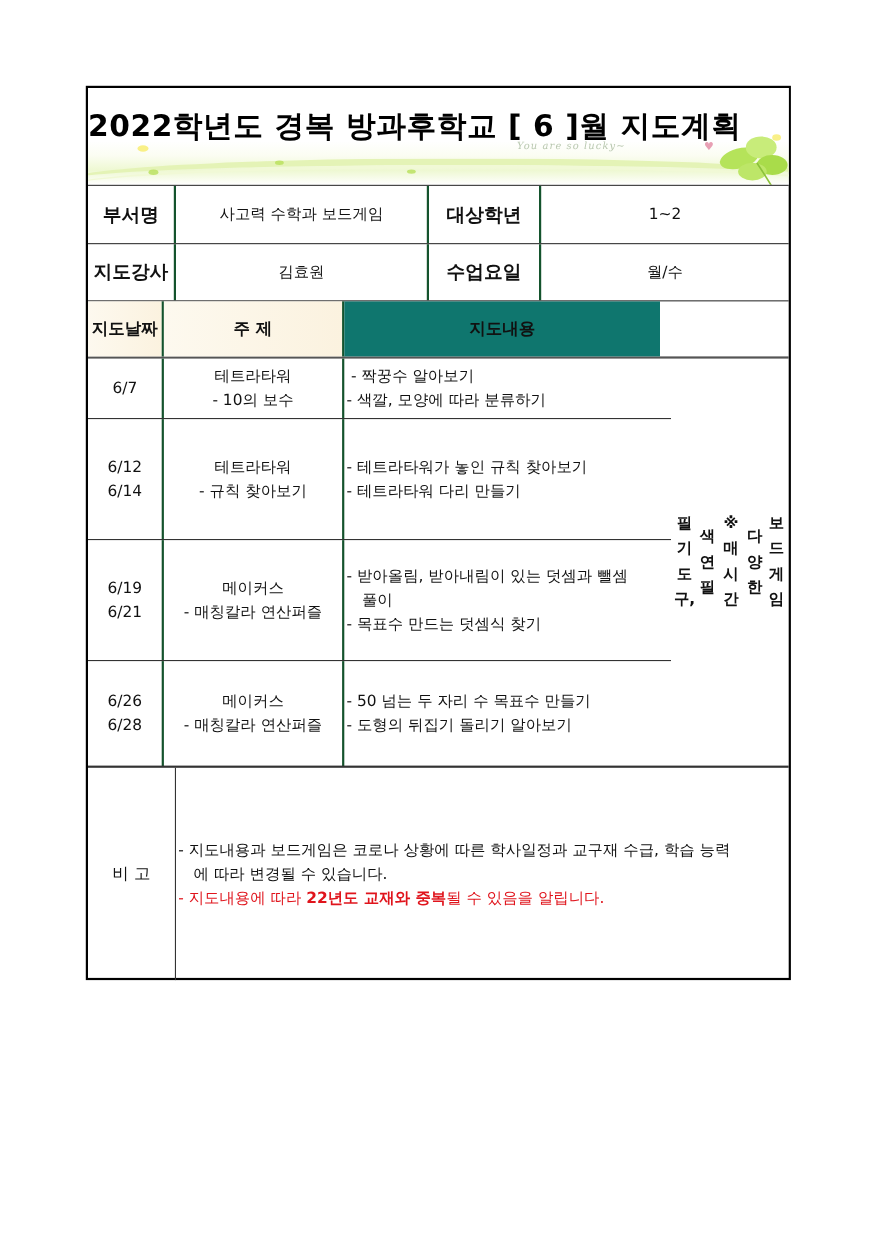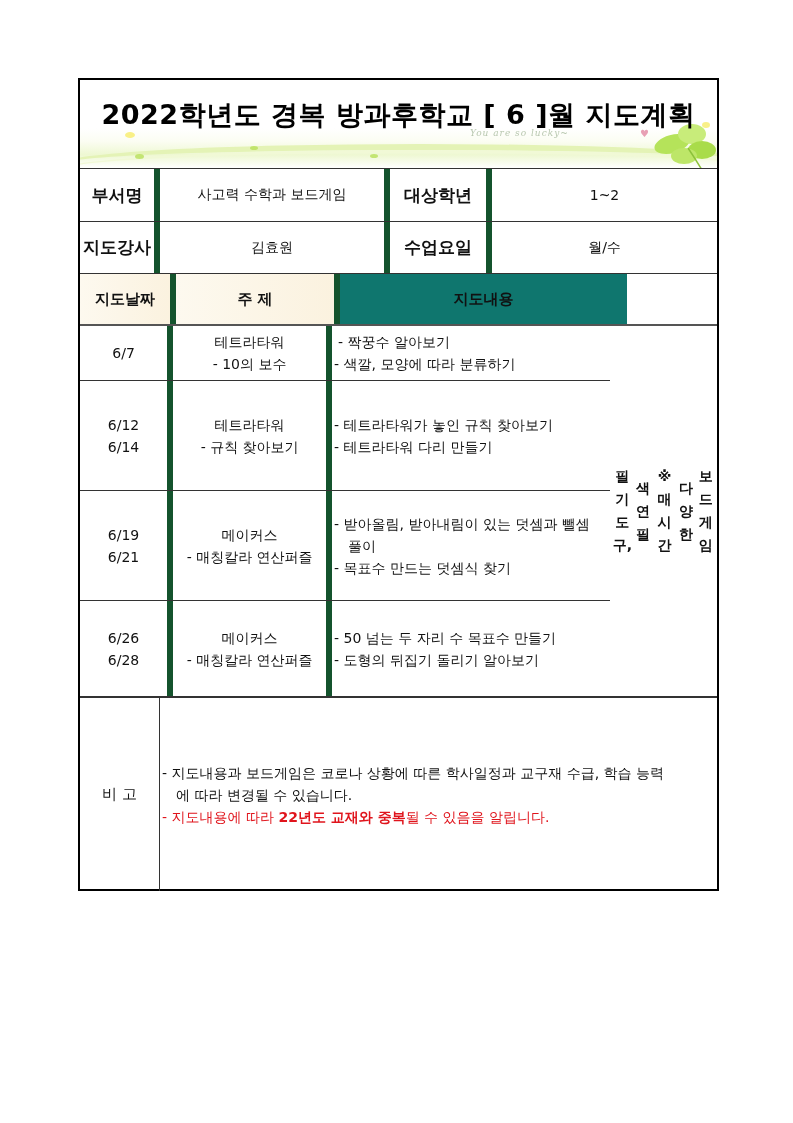--- a/index.html
+++ b/index.html
@@ -13,36 +13,36 @@
       background: linear-gradient(180deg, #ffffff 0%, #ffffff 55%, #fbfdf2 70%, #eef8d2 85%, #ffffff 100%); }
     .banner .swoosh1 { position: absolute; left: -20px; top: 64px; width: 720px; height: 40px; border-radius: 50%;
       border-top: 6px solid #e4f3b6; }
     .banner .swoosh2 { position: absolute; left: -20px; top: 70px; width: 720px; height: 40px; border-radius: 50%;
       border-top: 3px solid #f1f9d6; }
     .banner .dot { position: absolute; border-radius: 50%; background: #b8e05a; opacity: .8; }
     .banner .dot.y { background: #f7ec6a; }
     .banner .clover { position: absolute; left: 570px; top: 40px; width: 70px; height: 50px; }
     .banner .heart { position: absolute; left: 560px; top: 48px; color: #e8a0b4; font-size: 10px; }
     .banner .script { position: absolute; left: 390px; top: 48px; color: #b9c8b0; font-size: 9px; font-style: italic; font-family: "DejaVu Serif", serif; letter-spacing: 1px; }
-    .title { position: absolute; left: 0; top: 17px; width: 637px; text-align: center; font-size: 27px; font-weight: bold; letter-spacing: 0.5px; color: #000; }
+    .title { position: absolute; left: 0; top: 17px; width: 637px; font-size: 27px; font-weight: bold; letter-spacing: 0.5px; color: #000; }
 
     
     .row { position: absolute; left: 0; width: 637px; display: flex; border-top: 1px solid #333; }
-    .cell { display: flex; align-items: center; justify-content: center; text-align: center; border-right: 6px solid #14532d; height: 100%; }
+    .cell { display: flex; align-items: center; justify-content: center; text-align: center; border-right: 2px solid #14532d; height: 100%; }
     .cell:last-child { border-right: none; }
     .lbl { font-size: 17px; font-weight: bold; }
     .val { font-size: 14px; }
 
     .r1 { top: 88px; height: 53px; }
     .r2 { top: 141px; height: 52px; }
     .hdr { top: 193px; height: 53px; border-top: 1px solid #333; border-bottom: 2px solid #555; }
     .hdr .cell { background: linear-gradient(90deg, #fdf9ef 0%, #fbf2df 100%); }
     .hdr .cell.plain { background: #0f766e; }
 
-    .c-date { width: 96px; }
+    .c-date { width: 69px; }
     .c-topic { width: 164px; }
     .c-content { width: 287px; }
     .c-mat { width: 107px; }
 
     .body-grid { position: absolute; left: 0; top: 246px; width: 637px; height: 370px; }
     .br { position: absolute; left: 0; width: 530px; display: flex; border-bottom: 1px solid #333; }
     .br:last-of-type { border-bottom: none; }
     .br .cell { flex-direction: column; font-size: 14px; line-height: 22px; }
     .br .c-content { align-items: flex-start; justify-content: center; text-align: left; padding-left: 2px; }
     .line { display: block; white-space: nowrap; }

